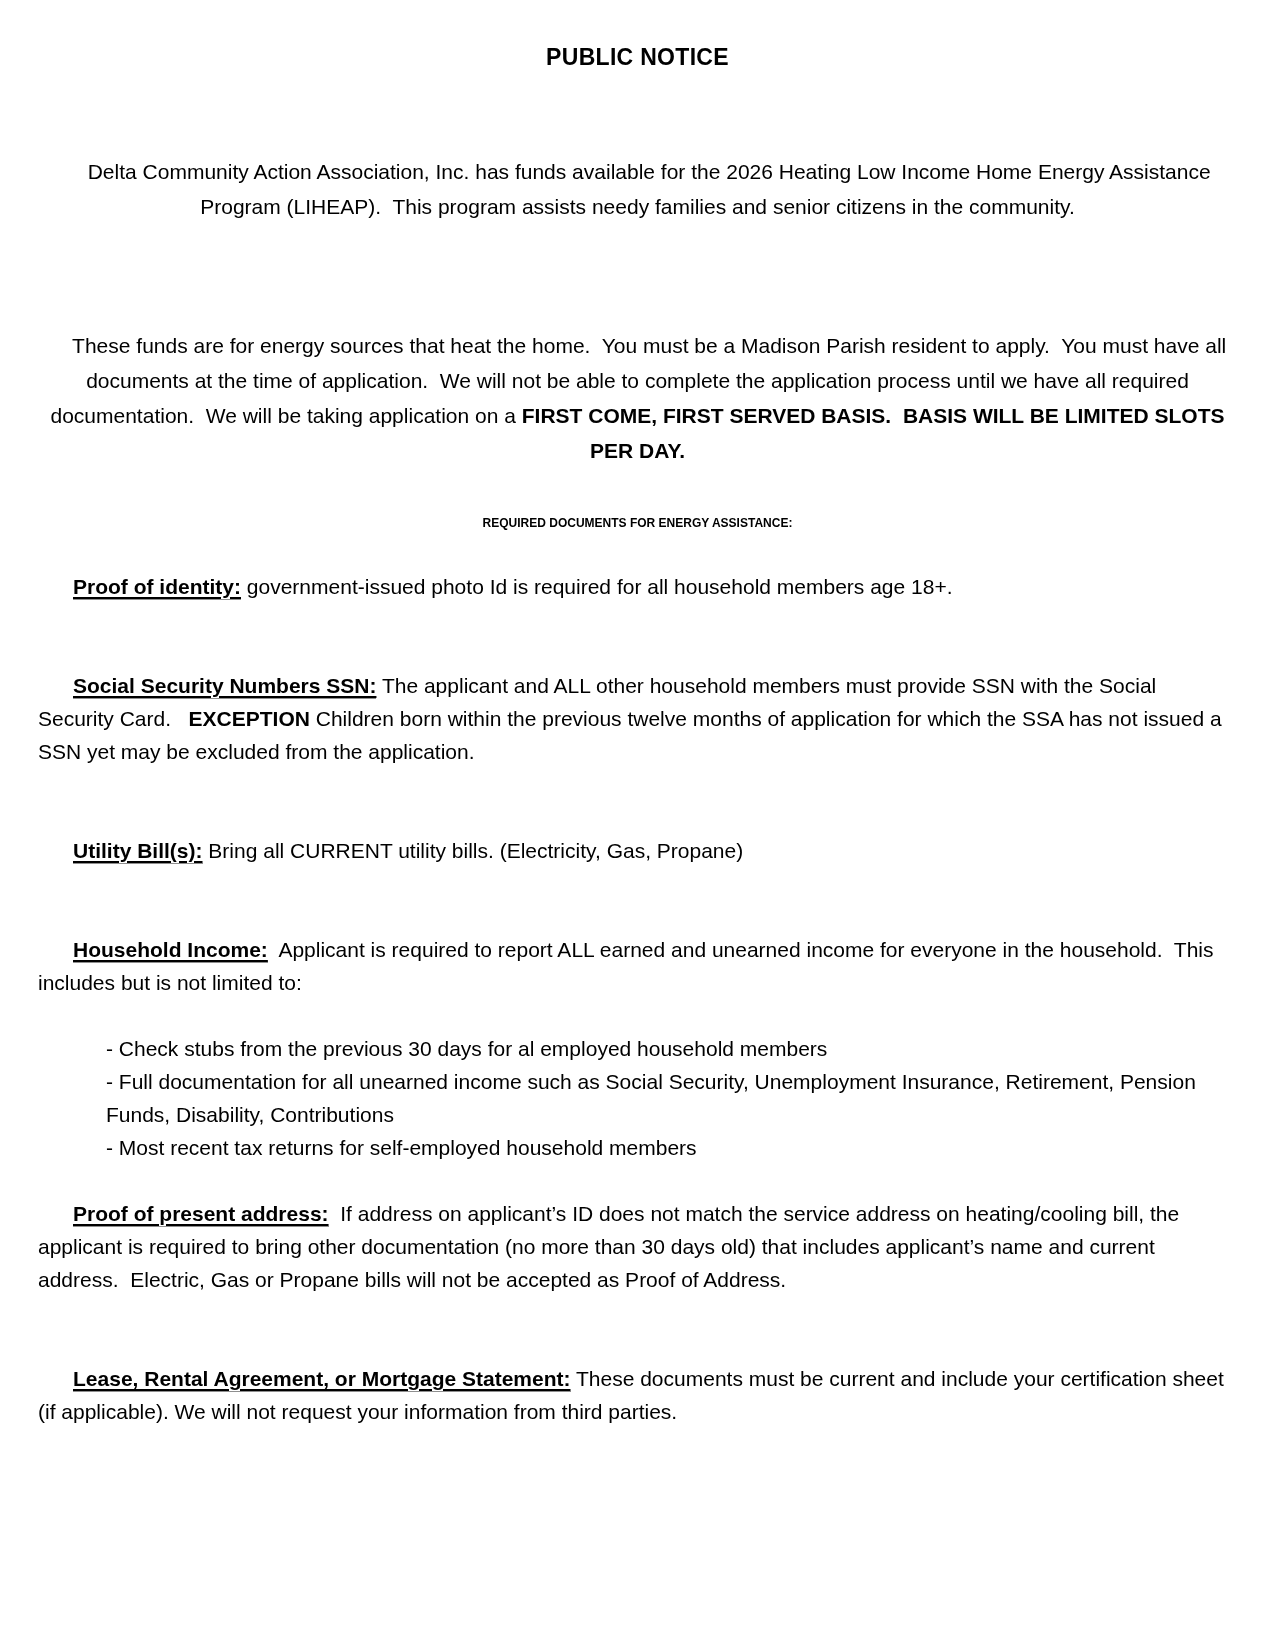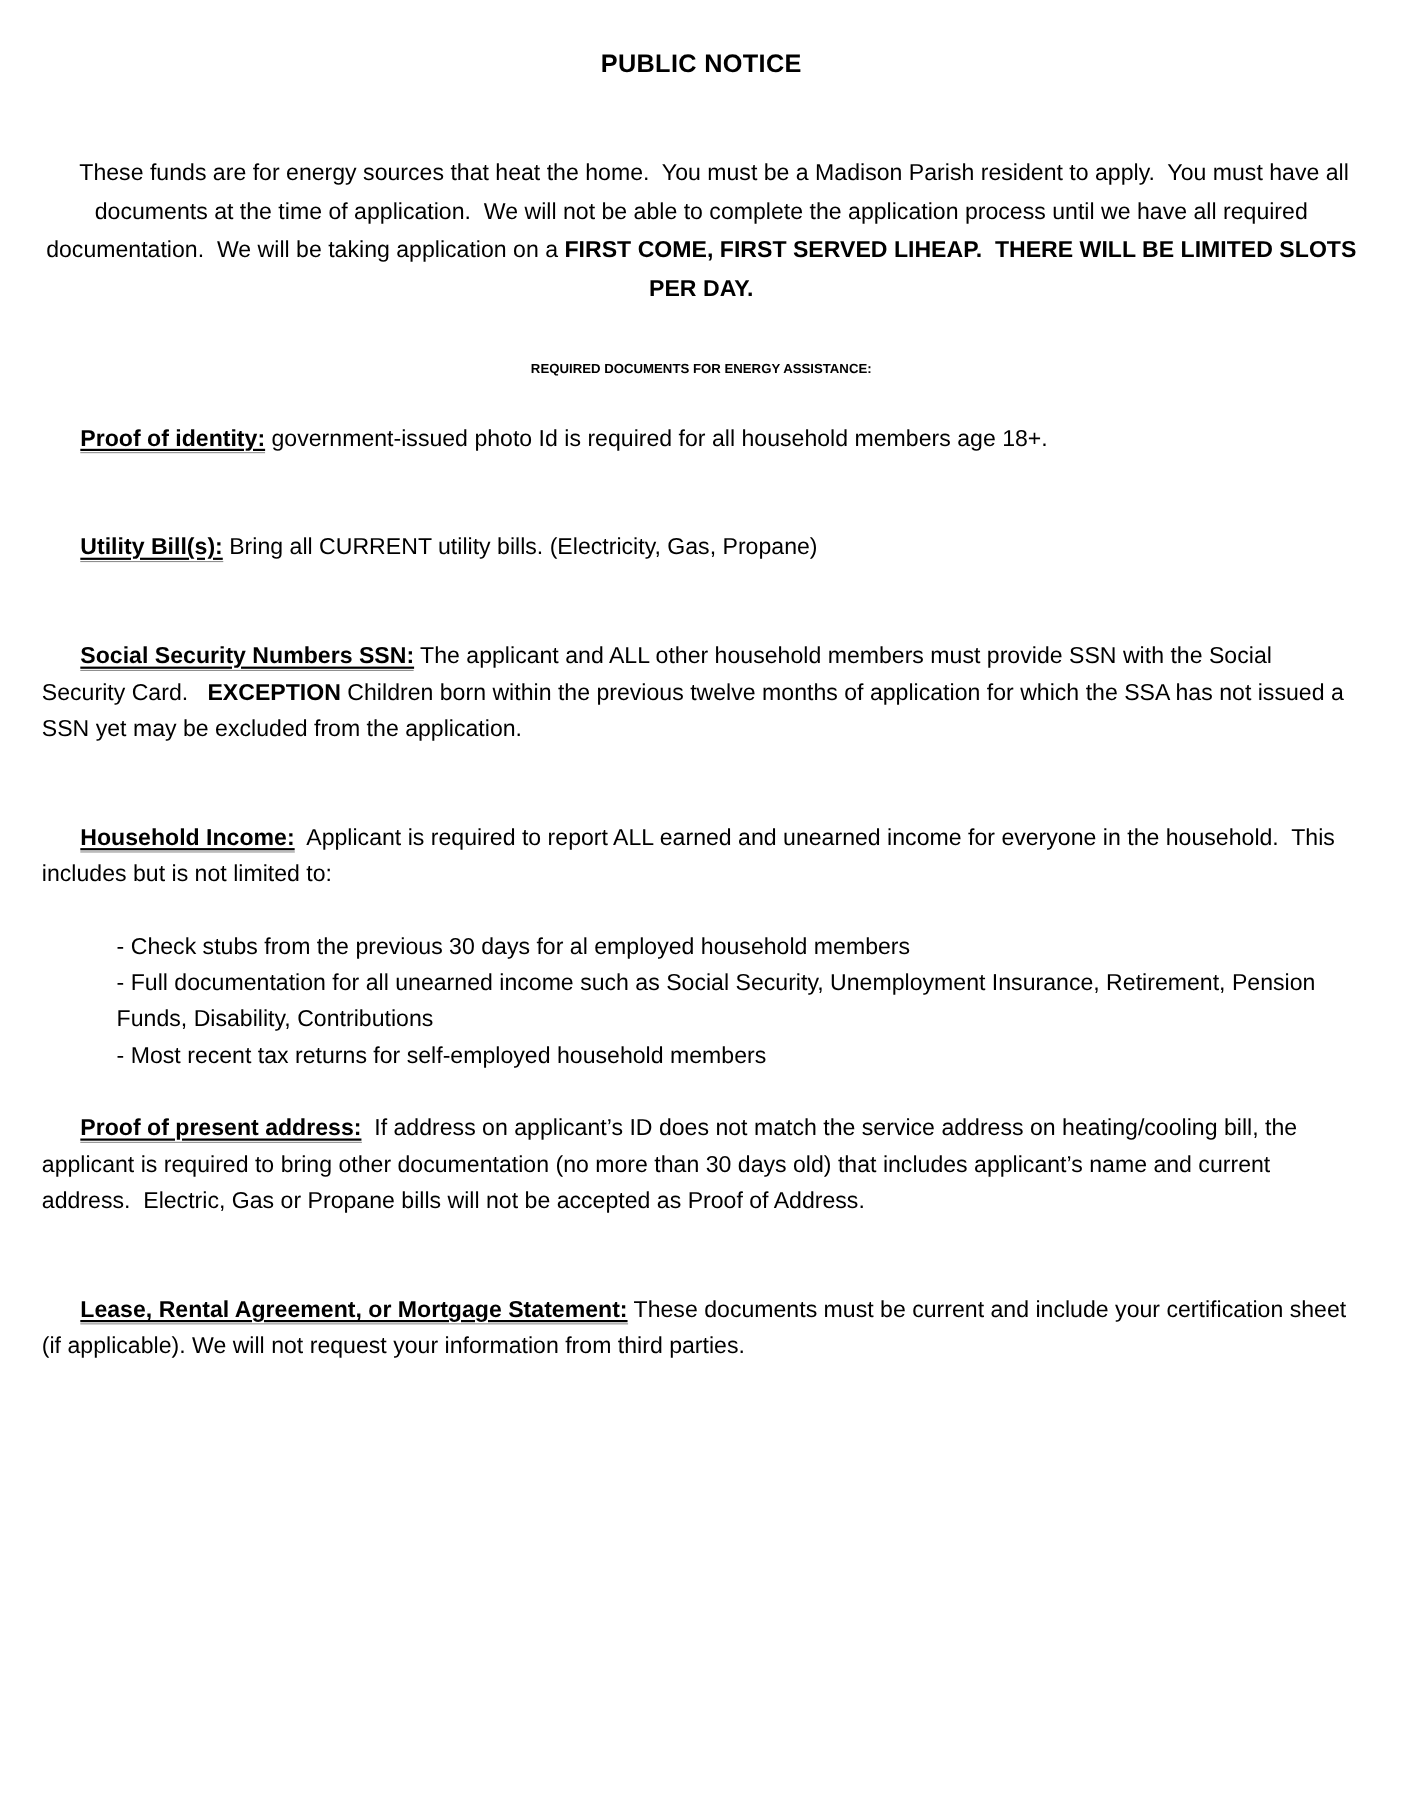--- a/index.html
+++ b/index.html
@@ -45,40 +45,43 @@
   .bullets{padding-left:68px;}
   .bullet{white-space:pre-wrap;}
 </style>
 </head>
 <body>
 
 <div class="page">
 
   <h1 class="title">PUBLIC NOTICE</h1>
 
+  <p class="body-text center para-intro">
+    <span>Delta Community Action Association, Inc. has funds available for the 2026 Heating Low Income Home Energy Assistance Program (LIHEAP).  This program assists needy families and senior citizens in the community.</span>
+  </p>
 
   <p class="body-text center para-funds">
-    <span>These funds are for energy sources that heat the home.  You must be a Madison Parish resident to apply.  You must have all documents at the time of application.  We will not be able to complete the application process until we have all required documentation.  We will be taking application on a </span><b>FIRST COME, FIRST SERVED LIHEAP.  THERE WILL BE LIMITED SLOTS PER DAY.</b>
+    <span>These funds are for energy sources that heat the home.  You must be a Madison Parish resident to apply.  You must have all documents at the time of application.  We will not be able to complete the application process until we have all required documentation.  We will be taking application on a </span><b>FIRST COME, FIRST SERVED BASIS.  BASIS WILL BE LIMITED SLOTS PER DAY.</b>
   </p>
 
 
   <p class="req-heading">REQUIRED DOCUMENTS FOR ENERGY ASSISTANCE:</p>
 
   <div class="sections">
 
     <div class="sec">
       <span class="lbl">Proof of identity:</span><span> government-issued photo Id is required for all household members age 18+.</span>
     </div>
 
     <div class="sec">
-      <span class="lbl">Utility Bill(s):</span><span> Bring all CURRENT utility bills. (Electricity, Gas, Propane)</span>
+      <span class="lbl">Social Security Numbers SSN:</span><span> The applicant and ALL other household members must provide SSN with the Social Security Card.   </span><b>EXCEPTION</b><span> Children born within the previous twelve months of application for which the SSA has not issued a SSN yet may be excluded from the application.</span>
     </div>
 
     <div class="sec">
-      <span class="lbl">Social Security Numbers SSN:</span><span> The applicant and ALL other household members must provide SSN with the Social Security Card.   </span><b>EXCEPTION</b><span> Children born within the previous twelve months of application for which the SSA has not issued a SSN yet may be excluded from the application.</span>
+      <span class="lbl">Utility Bill(s):</span><span> Bring all CURRENT utility bills. (Electricity, Gas, Propane)</span>
     </div>
 
     <div class="sec">
       <span class="lbl">Household Income:</span><span>  Applicant is required to report ALL earned and unearned income for everyone in the household.  This includes but is not limited to:</span>
     </div>
 
     <div class="bullets">
       <div class="bullet">- Check stubs from the previous 30 days for al employed household members</div>
       <div class="bullet">- Full documentation for all unearned income such as Social Security, Unemployment Insurance, Retirement, Pension Funds, Disability, Contributions</div>
       <div class="bullet">- Most recent tax returns for self-employed household members</div>

